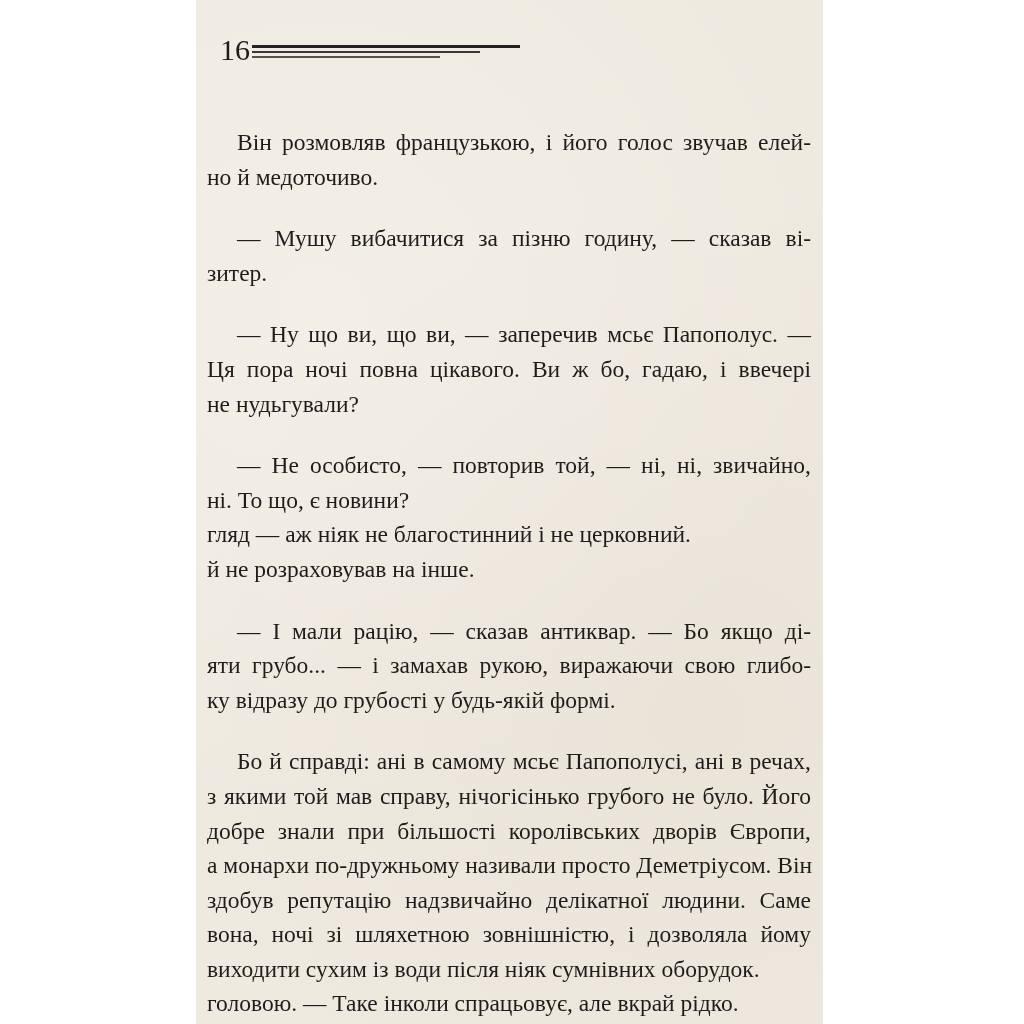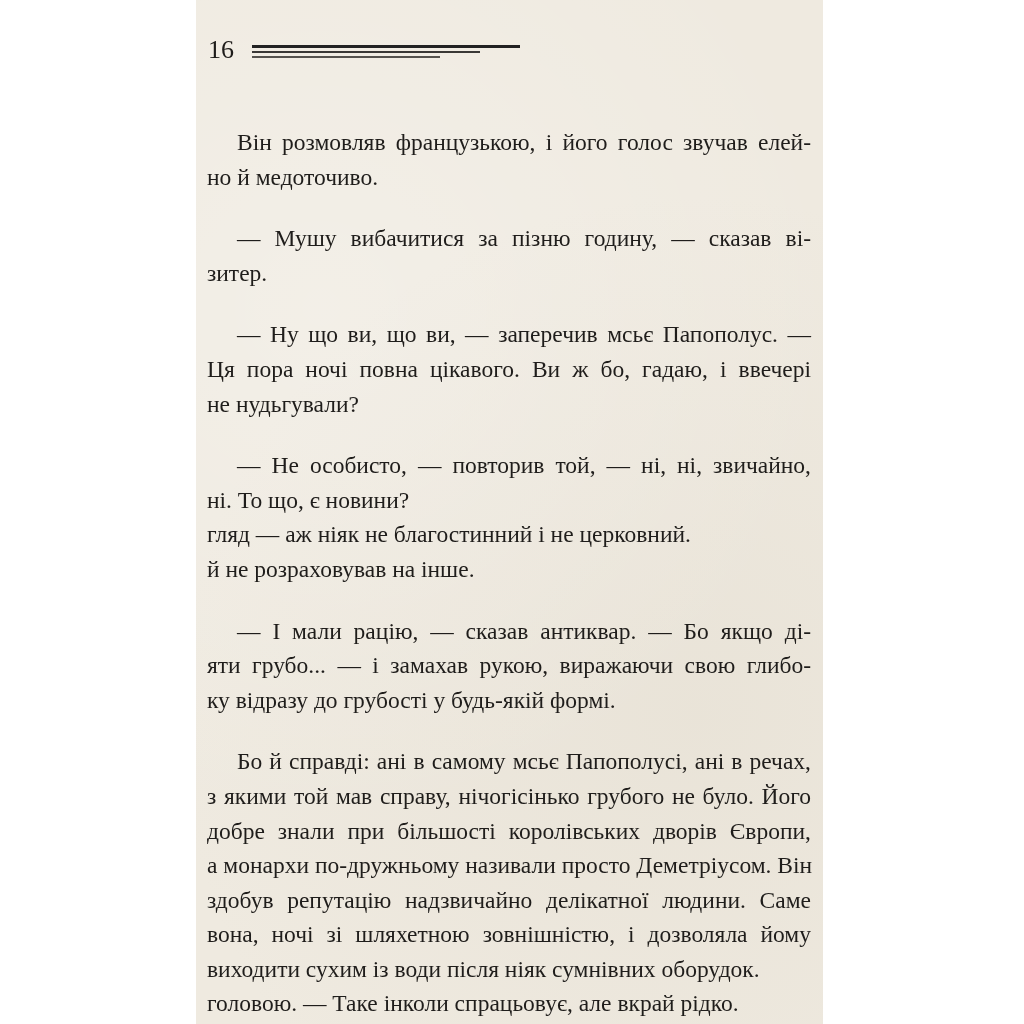--- a/index.html
+++ b/index.html
@@ -14,23 +14,23 @@
         radial-gradient(circle at 80% 70%, rgba(200,190,170,0.15), rgba(0,0,0,0) 60%);
     }
     .header {
       position: absolute;
       left: 12px; top: 30px;
       height: 40px;
       width: 320px;
     }
     .page-number {
       position: absolute;
-      left: 0; top: 0;
+      left: 12px; top: 0;
       font-family: "Liberation Serif", serif;
-      font-size: 26px;
+      font-size: 30px;
       color: #1e1c1a;
       line-height: 40px;
       text-align: right;
     }
     .rule {
       position: absolute;
       left: 44px;
       background: #222;
     }
     .rule.r1 { top: 15px; width: 268px; height: 3px; }

